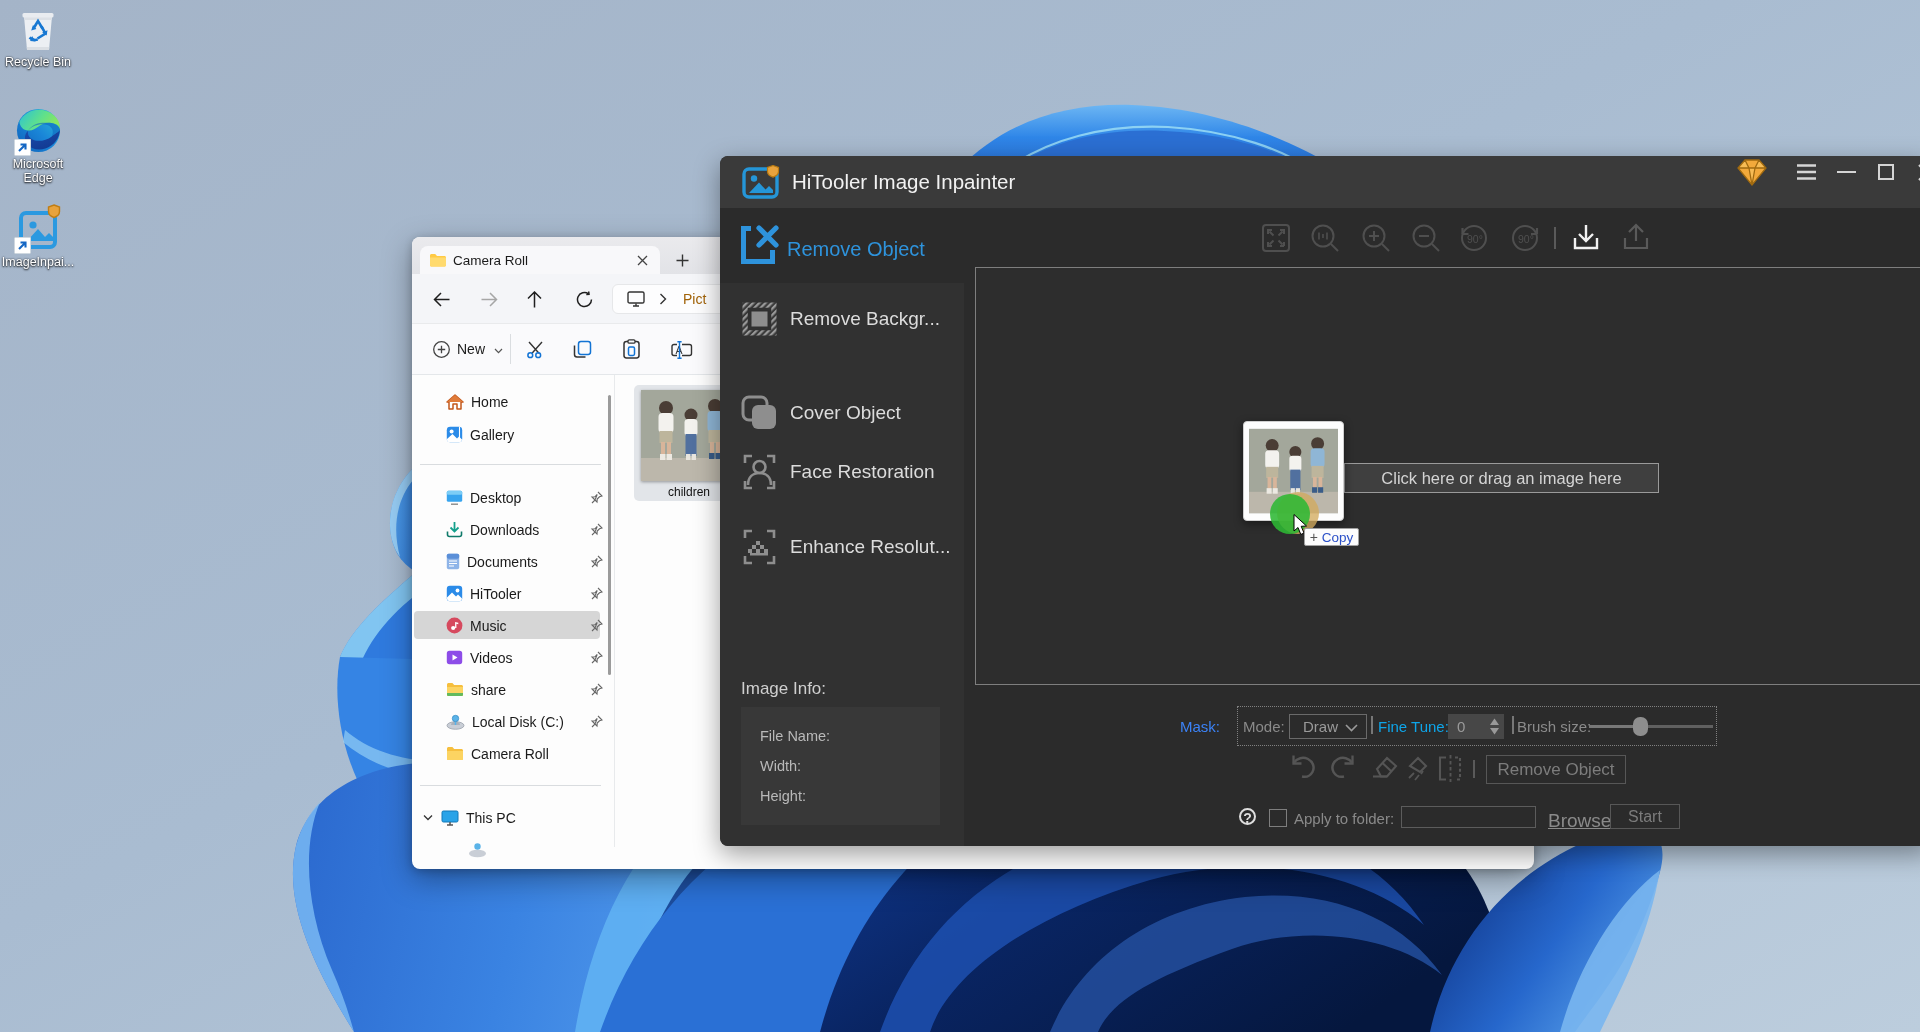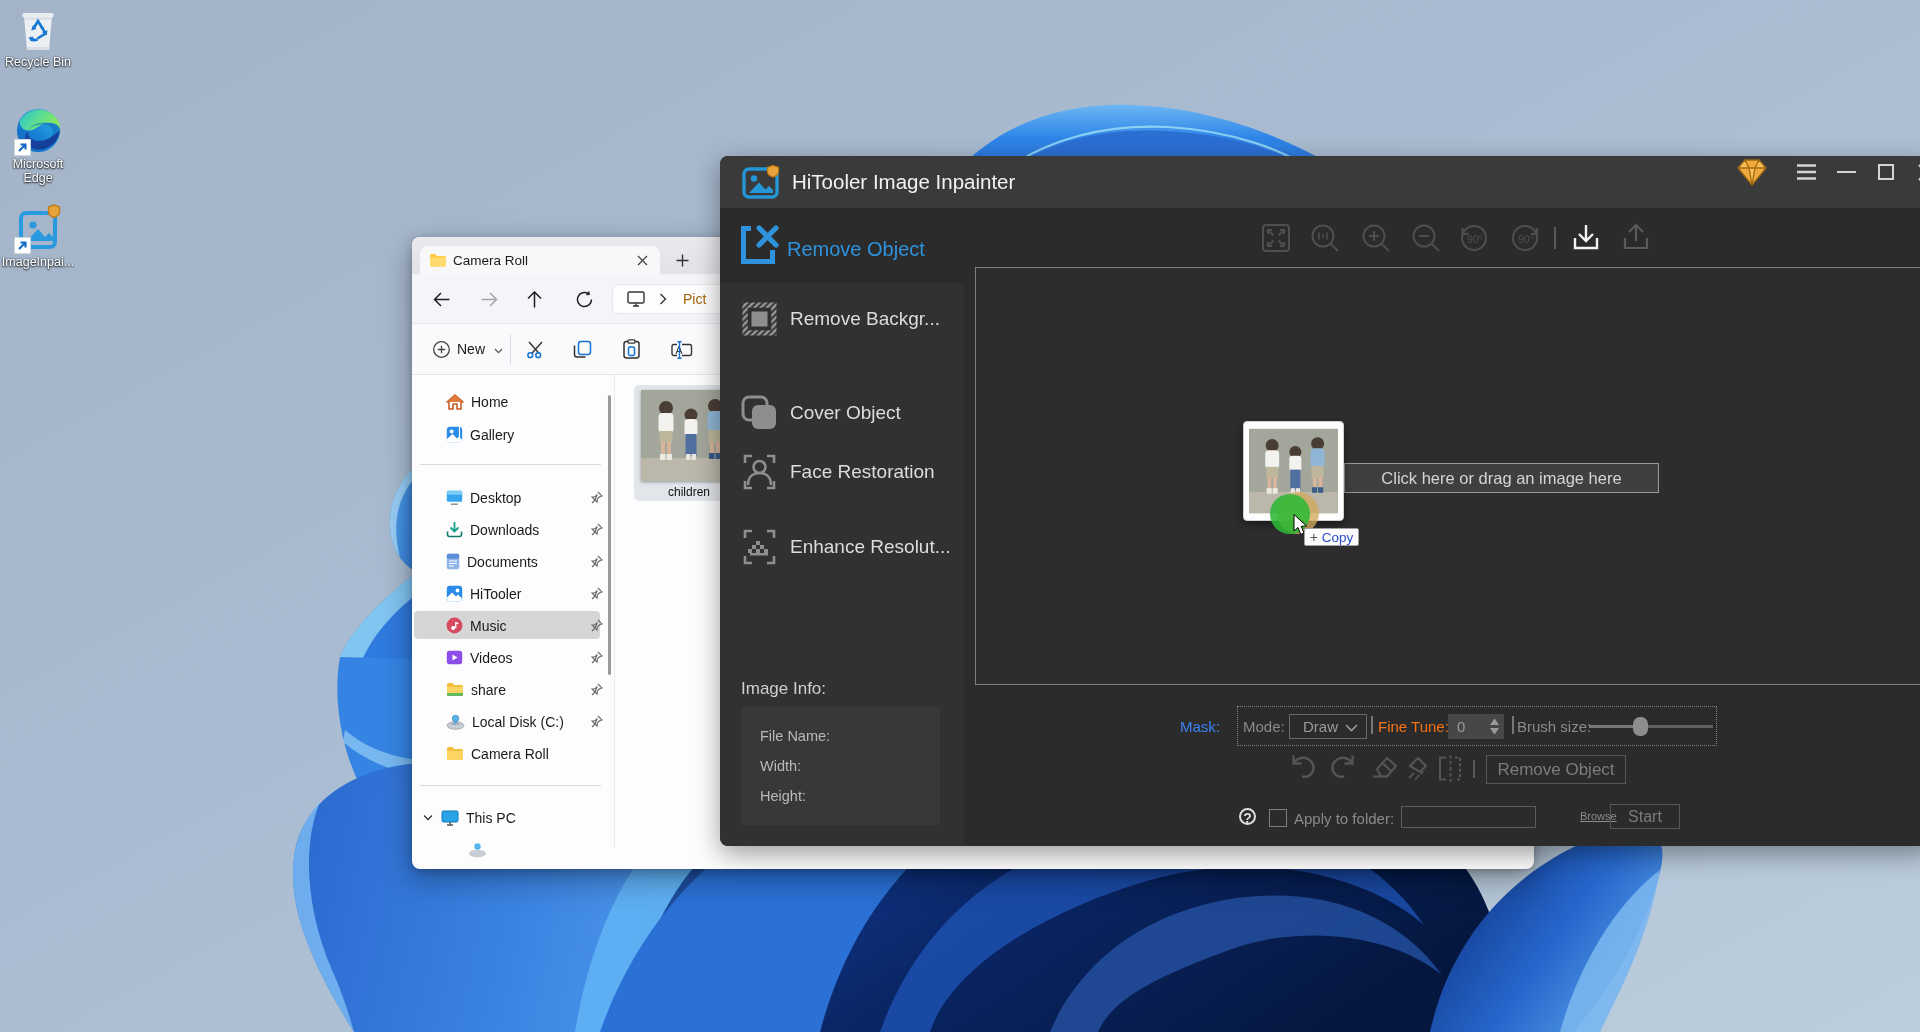--- a/index.html
+++ b/index.html
@@ -556,21 +556,21 @@
 
     <div style="position:absolute;left:460px;top:562px;width:52px;font-size:15px;color:#3b82f6;text-align:left;">Mask:</div>
     <div style="position:absolute;left:517px;top:550px;width:480px;height:40px;border:1px dotted #808080;"></div>
     <div style="position:absolute;left:523px;top:562px;font-size:15px;color:#8a8a8a;">Mode:</div>
     <div style="position:absolute;left:569px;top:558px;width:78px;height:25px;border:1px solid #6a6a6a;"></div>
     <div style="position:absolute;left:583px;top:562px;font-size:15px;color:#9a9a9a;">Draw</div>
     <svg width="13" height="8" viewBox="0 0 13 8" style="position:absolute;left:625px;top:568px;">
       <path d="M1,1 L6.5,6.5 L12,1" stroke="#9a9a9a" stroke-width="1.6" fill="none"></path>
     </svg>
     <div style="position:absolute;left:651px;top:560px;width:1.5px;height:18px;background:#777;"></div>
-    <div style="position:absolute;left:658px;top:562px;font-size:15px;color:#f97316;">Fine Tune:</div>
+    <div style="position:absolute;left:658px;top:562px;font-size:15px;color:#0ea5e9;">Fine Tune:</div>
     <div style="position:absolute;left:728px;top:558px;width:56px;height:25px;background:#474747;"></div>
     <div style="position:absolute;left:737px;top:562px;font-size:15px;color:#9a9a9a;">0</div>
     <svg width="11" height="17" viewBox="0 0 11 17" style="position:absolute;left:769px;top:562px;">
       <path d="M5.5,0.5 L10,7 L1,7 Z" fill="#999"></path>
       <path d="M5.5,16.5 L10,10 L1,10 Z" fill="#999"></path>
     </svg>
     <div style="position:absolute;left:792px;top:560px;width:1.5px;height:18px;background:#777;"></div>
     <div style="position:absolute;left:797px;top:562px;font-size:15px;color:#8a8a8a;">Brush size:</div>
     <div style="position:absolute;left:869px;top:569px;width:124px;height:2.5px;background:#606060;"></div>
     <div style="position:absolute;left:869px;top:569px;width:48px;height:2.5px;background:#787878;"></div>
@@ -591,16 +591,16 @@
         <path d="M160.5,3 L160.5,30" stroke-dasharray="3.5 2.5" stroke-width="1.9"></path>
       </g>
       <path d="M184,8 L184,26" stroke="#5a5a5a" stroke-width="2"></path>
     </svg>
     <div style="position:absolute;left:766px;top:599px;width:140px;height:29px;border:1px solid #575757;color:#7c7c7c;font-size:17px;display:flex;align-items:center;justify-content:center;">Remove Object</div>
 
     <div style="position:absolute;left:519px;top:652px;width:17px;height:17px;border-radius:50%;border:2px solid #dedede;color:#dedede;font-size:14px;font-weight:bold;text-align:center;line-height:17px;">?</div>
     <div style="position:absolute;left:549px;top:653px;width:18px;height:18px;border:1.5px solid #7e7e7e;"></div>
     <div style="position:absolute;left:574px;top:654px;font-size:15px;color:#8a8a8a;text-align:center;">Apply to folder:</div>
     <div style="position:absolute;left:681px;top:650px;width:135px;height:22px;border:1px solid #5c5c5c;"></div>
-    <div style="position:absolute;left:860px;top:654px;font-size:11px;color:#8a8a8a;text-decoration:underline;">Browse</div>
+    <div style="position:absolute;left:828px;top:654px;font-size:19px;color:#8a8a8a;text-decoration:underline;">Browse</div>
     <div style="position:absolute;left:890px;top:648px;width:70px;height:25px;border:1px solid #575757;color:#7c7c7c;font-size:16px;display:flex;align-items:center;justify-content:center;">Start</div>
   </div>
 </div>
 
 </body></html>

